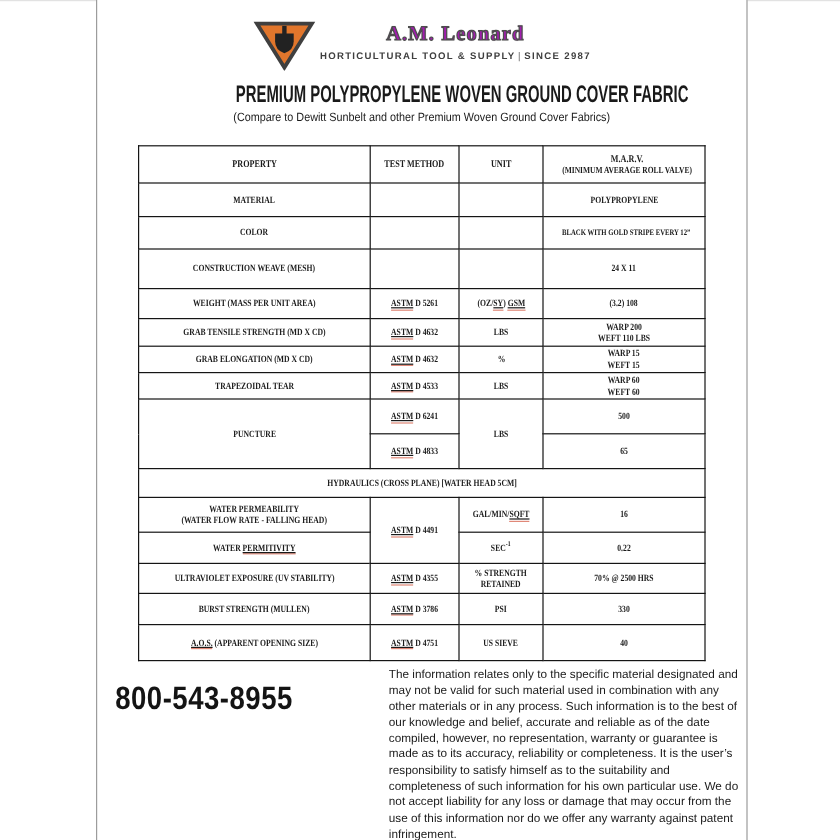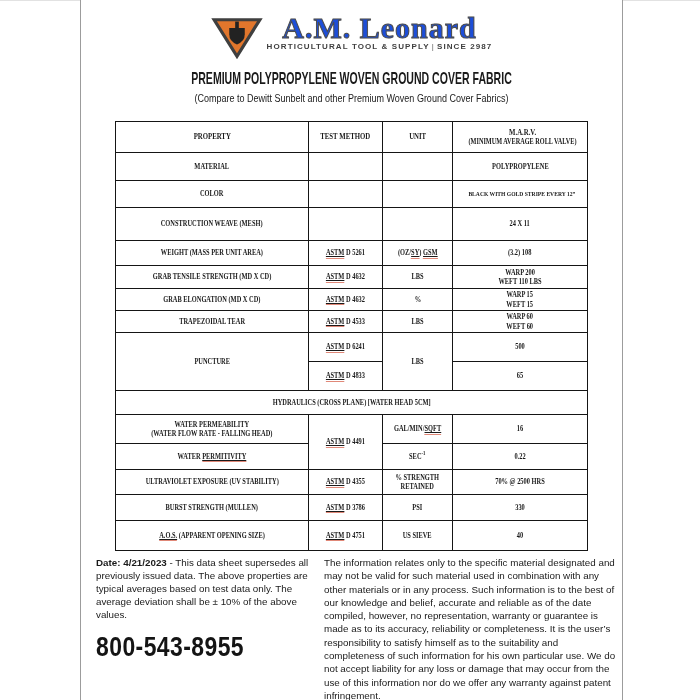--- a/index.html
+++ b/index.html
@@ -9,27 +9,27 @@
   }
   .top-hairline { position:absolute; top:0; left:0; width:700px; height:1px; background:#e2e2e2; }
   .page {
     position:absolute; top:0; left:80px; width:541px; height:700px; background:#fff;
     border-left:1px solid #9c9c9c; border-right:1px solid #9c9c9c;
   }
   
   .logo-row { display:flex; justify-content:center; align-items:flex-start; gap:4px; padding-top:15px; }
   .logo-txt { display:flex; flex-direction:column; align-items:center; }
   .brand {
-    font-family:"Liberation Serif", serif; font-weight:bold; font-size:30px; line-height:26px;
-    color:#1d4ed8; -webkit-text-stroke:1px #4d4d4d; text-shadow:0 0 1px #8a8a8a;
+    font-family:"Liberation Serif", serif; font-weight:bold; font-size:17px; line-height:26px;
+    color:#a21caf; -webkit-text-stroke:1px #4d4d4d; text-shadow:0 0 1px #8a8a8a;
     letter-spacing:1px; white-space:nowrap;
   }
   .tagline { font-size:8px; font-weight:bold; letter-spacing:1.1px; color:#3f3f3f; white-space:nowrap; margin-top:1px; }
   .tagline .sep { color:#9a9a9a; padding:0 2px; }
-  h1.title { margin:8px 0 0 0; text-align:center; font-size:17px; line-height:24px; font-weight:bold; white-space:nowrap; }
+  h1.title { margin:8px 0 0 0; text-align:right; font-size:20px; line-height:24px; font-weight:bold; white-space:nowrap; }
   h2.subtitle { margin:2px 0 16px 0; text-align:center; font-size:10px; line-height:12px; font-weight:normal; white-space:nowrap; }
   
   .c62 { display:inline-block; transform:scaleX(0.62); transform-origin:center; }
   .c90 { display:inline-block; transform:scaleX(0.90); transform-origin:center; }
   .cnd { display:inline-block; transform:scaleX(0.80); transform-origin:center; white-space:nowrap; }
   .cnd .ln { display:block; white-space:nowrap; }
   .cndL { display:inline-block; transform:scaleX(0.85); transform-origin:left center; white-space:nowrap; }
   
   table.spec { border-collapse:collapse; width:472px; margin:11px auto 0 auto; table-layout:fixed; }
   .spec td, .spec th {
@@ -195,23 +195,20 @@
     <tr class="h30">
       <td><span class="cnd"><span class="rl">A.O.S.</span><span> (APPARENT OPENING SIZE)</span></span></td>
       <td><span class="cnd"><span class="rl">ASTM</span><span> D 4751</span></span></td>
       <td><span class="cnd">US SIEVE</span></td>
       <td><span class="cnd">40</span></td>
     </tr>
   </tbody>
     </table>
 
   <div class="foot-left">
-    <div>
-      <b>Date: 4/21/2023</b><span> - This data sheet supersedes all previously issued data. The above properties are typical averages based on test data only. The average deviation shall be ± 10% of the above values.</span>
-    </div>
     <div class="phone-block">
       <div class="phone"><span class="cndL">800-543-8955</span></div>
     </div>
   </div>
 
   <div class="foot-right">
     <span>The information relates only to the specific material designated and may not be valid for such material used in combination with any other materials or in any process. Such information is to the best of our knowledge and belief, accurate and reliable as of the date compiled, however, no representation, warranty or guarantee is made as to its accuracy, reliability or completeness. It is the user’s responsibility to satisfy himself as to the suitability and completeness of such information for his own particular use. We do not accept liability for any loss or damage that may occur from the use of this information nor do we offer any warranty against patent infringement.</span>
   </div>
 
 </div>

